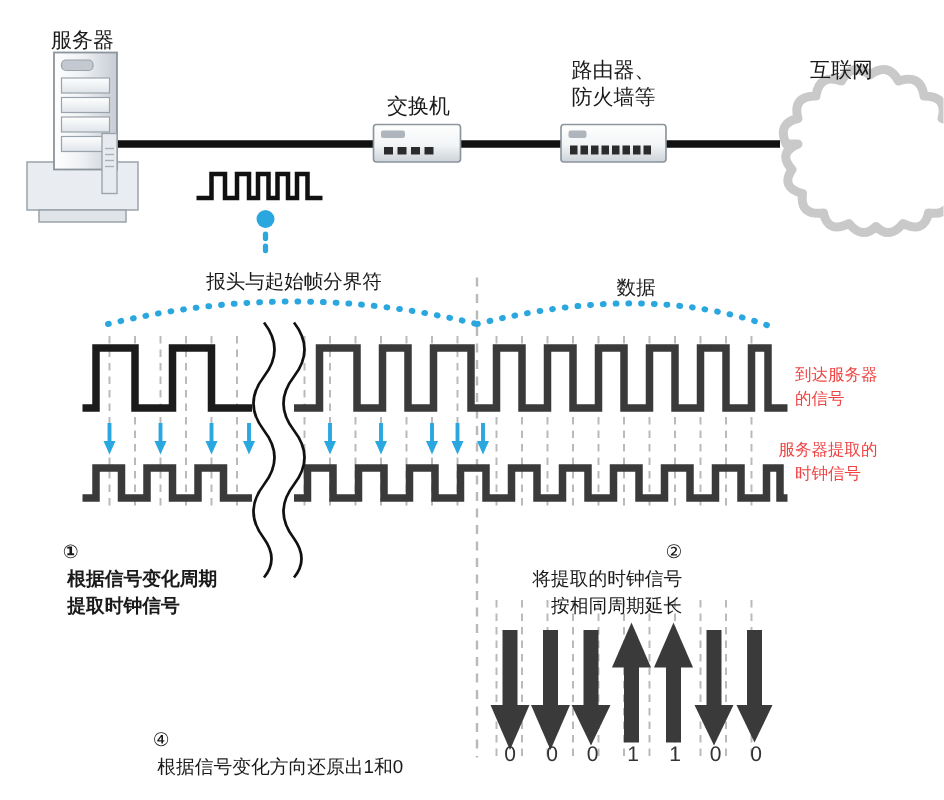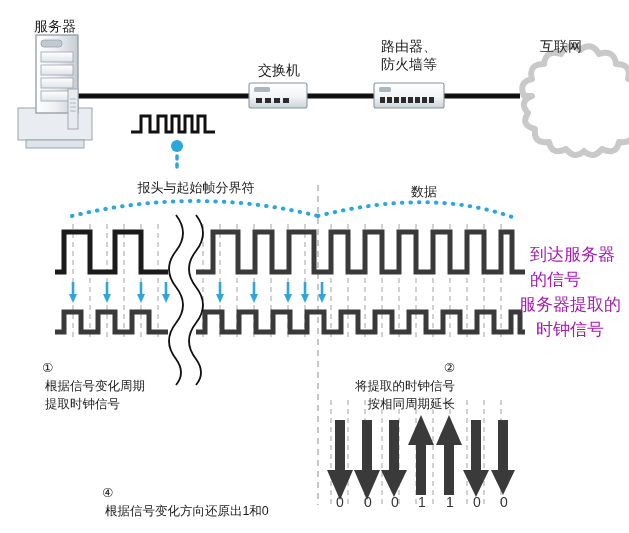--- a/index.html
+++ b/index.html
@@ -6,21 +6,21 @@
   body{
     width:629px;height:533px;background:#ffffff;
     font-family:"Liberation Sans","DejaVu Sans",sans-serif;
     color:#1a1a1a;overflow:hidden;position:relative;
   }
   #stage{position:absolute;left:0;top:0;width:629px;height:394px;padding-left:43px;}
   svg.layer{position:absolute;left:0;top:0;width:629px;height:533px;overflow:visible;}
   .lbl{position:absolute;white-space:pre;line-height:1.25;}
   .t-dev{font-size:14px;color:#1a1a1a;}
   .t-sec{font-size:13px;color:#1a1a1a;}
-  .t-side{font-size:17px;color:#a21caf;line-height:1.45;}
+  .t-side{font-size:11px;color:#ef4444;line-height:1.45;}
   .t-step{font-size:12.5px;color:#1a1a1a;line-height:1.45;}
   .t-bit{font-size:14px;color:#333;}
   .ctr{transform:translateX(-50%);text-align:center;}
 </style>
 </head>
 <body>
 
 <div id="stage">
 
   <svg class="layer" viewBox="0 0 629 533">
@@ -249,21 +249,21 @@
   <div class="lbl t-sec ctr" style="left:196px;top:180px;">报头与起始帧分界符</div>
 
   <div class="lbl t-sec ctr" style="left:424px;top:184px;">数据</div>
 
   <div class="lbl t-side" style="left:530px;top:243px;">到达服务器
 的信号</div>
 
   <div class="lbl t-side" style="left:519px;top:293px;text-align:center;">服务器提取的
 时钟信号</div>
 
-  <div class="lbl t-step" style="left:28px;top:341px;">
+  <div class="lbl t-step" style="left:28px;top:341px;font-weight:bold;">
     <span>①</span>
     <span style="display:inline-block;vertical-align:top;margin-left:3px;">根据信号变化周期
 提取时钟信号</span>
   </div>
 
   <div class="lbl t-step" style="left:338px;top:341px;text-align:right;">
     <span>②</span>
     <span style="display:inline-block;vertical-align:top;margin-left:3px;">将提取的时钟信号
 按相同周期延长</span>
   </div>

